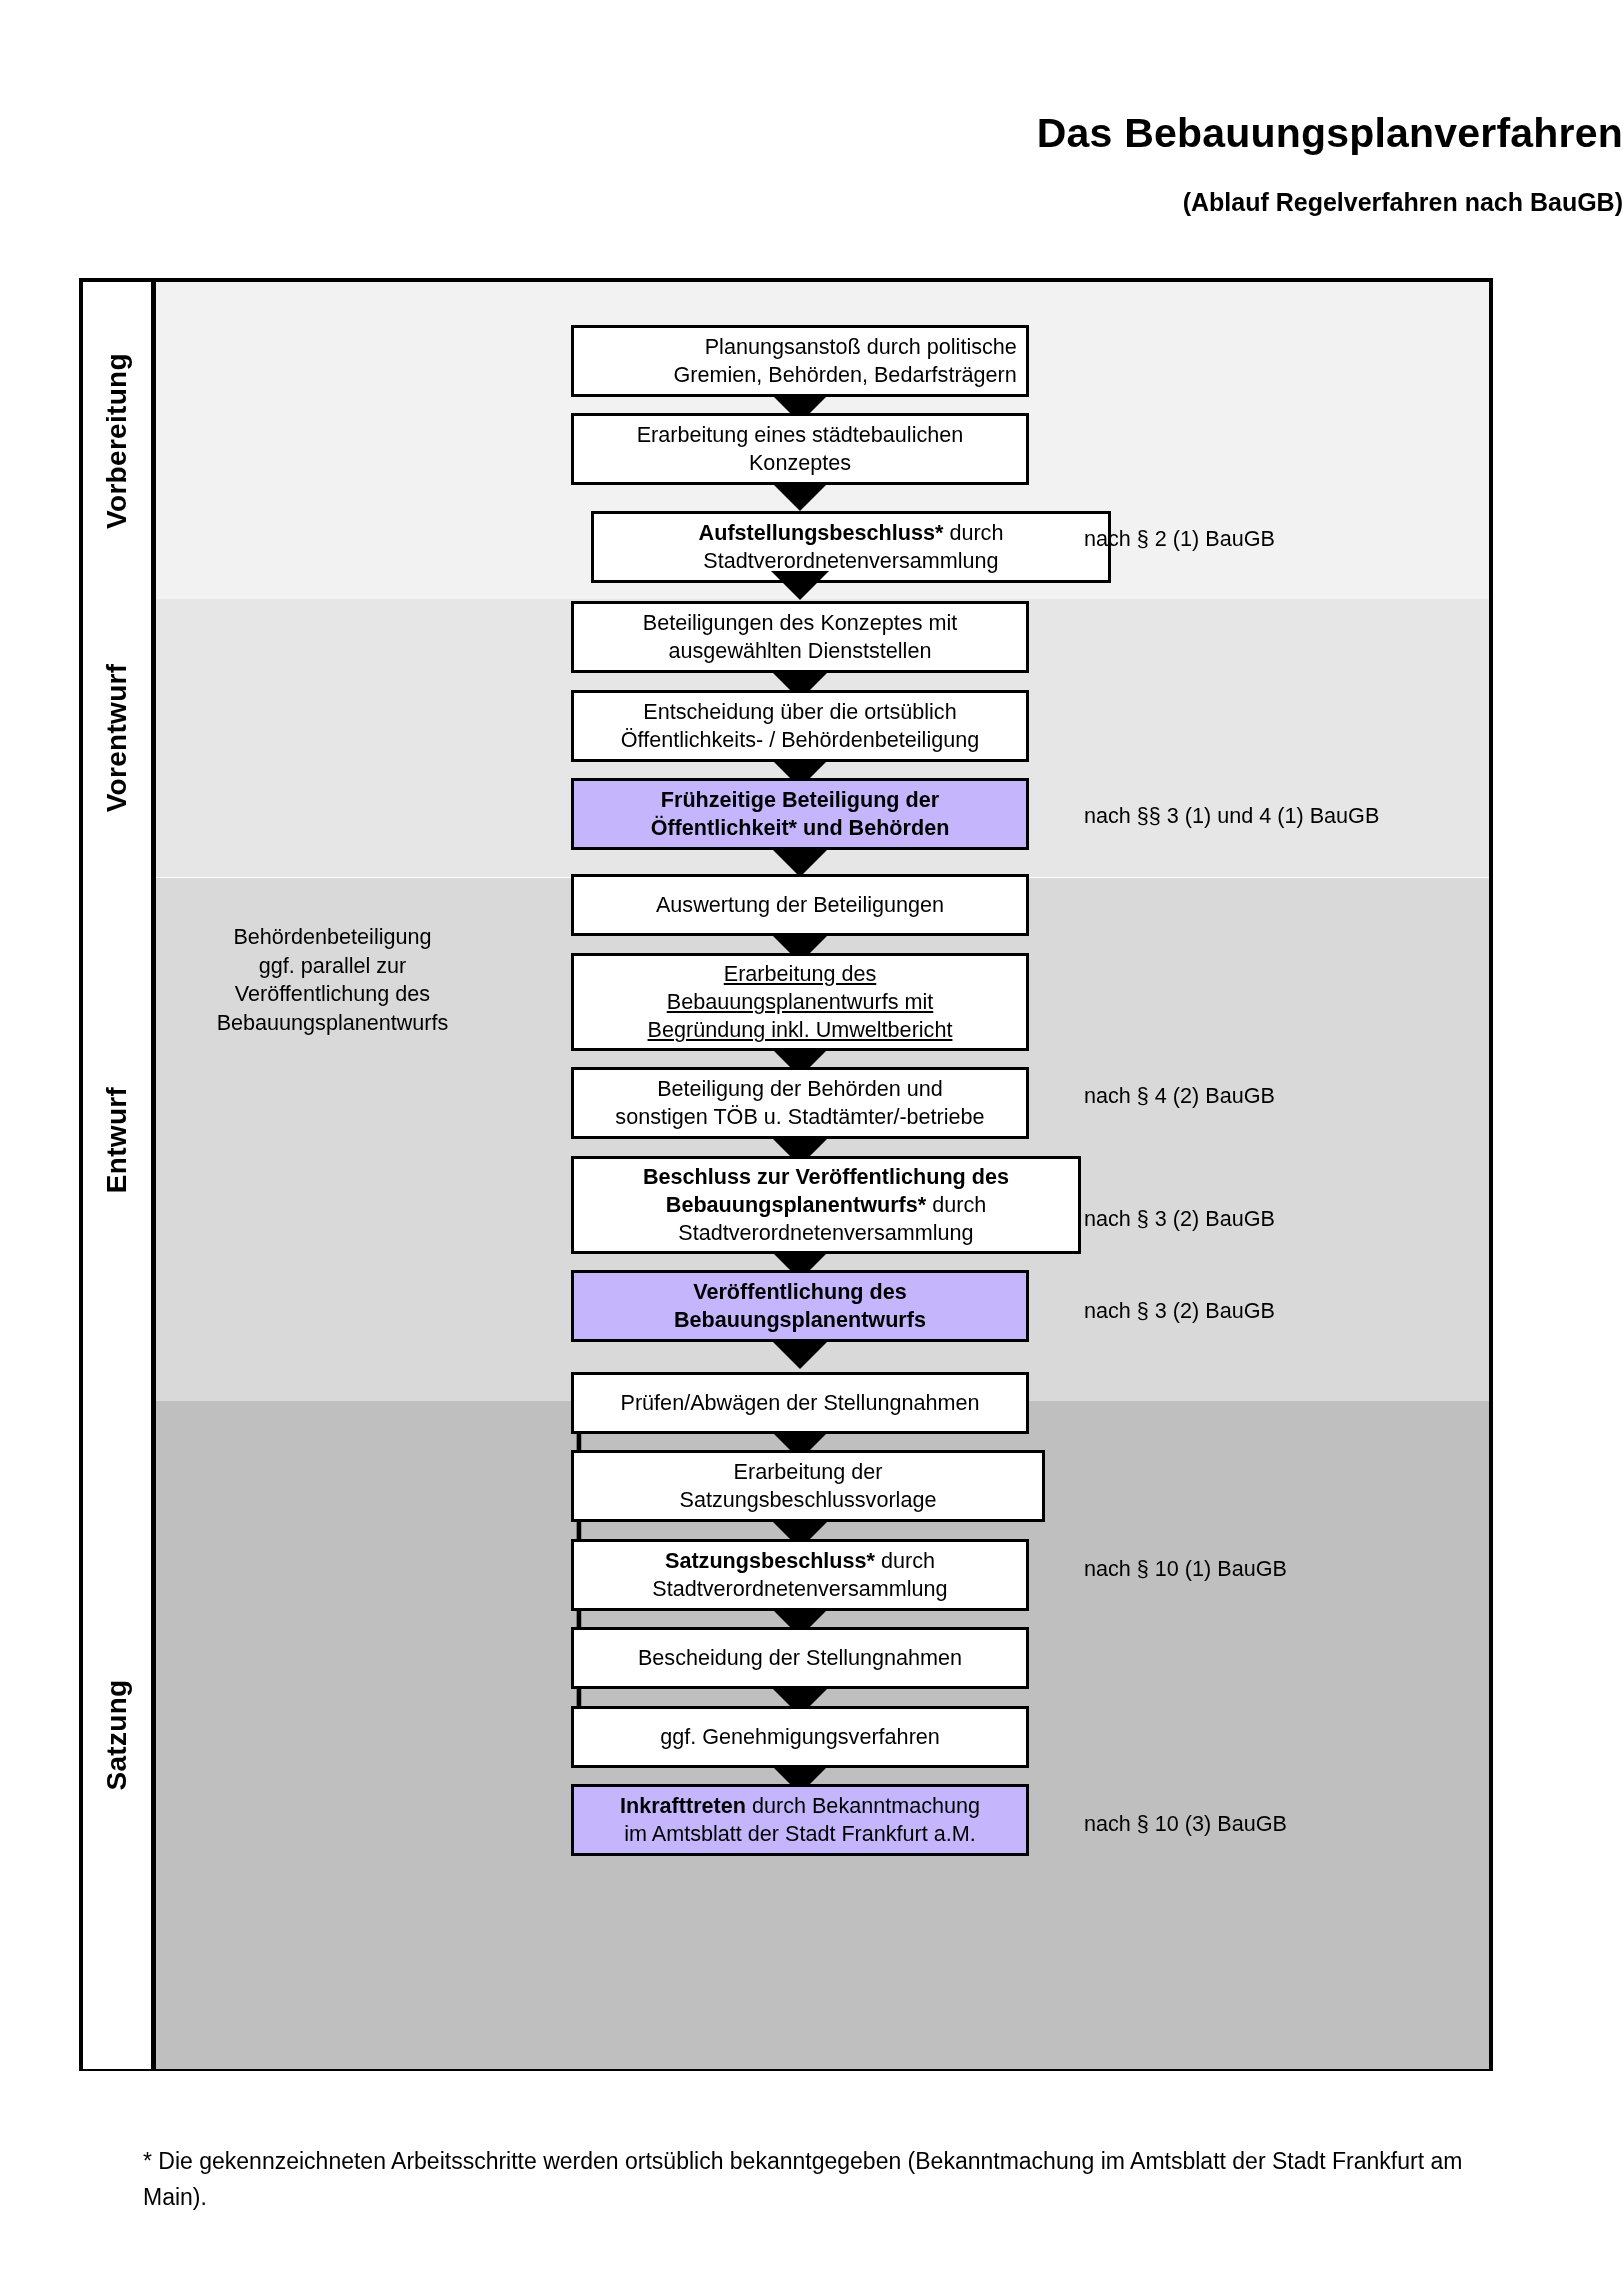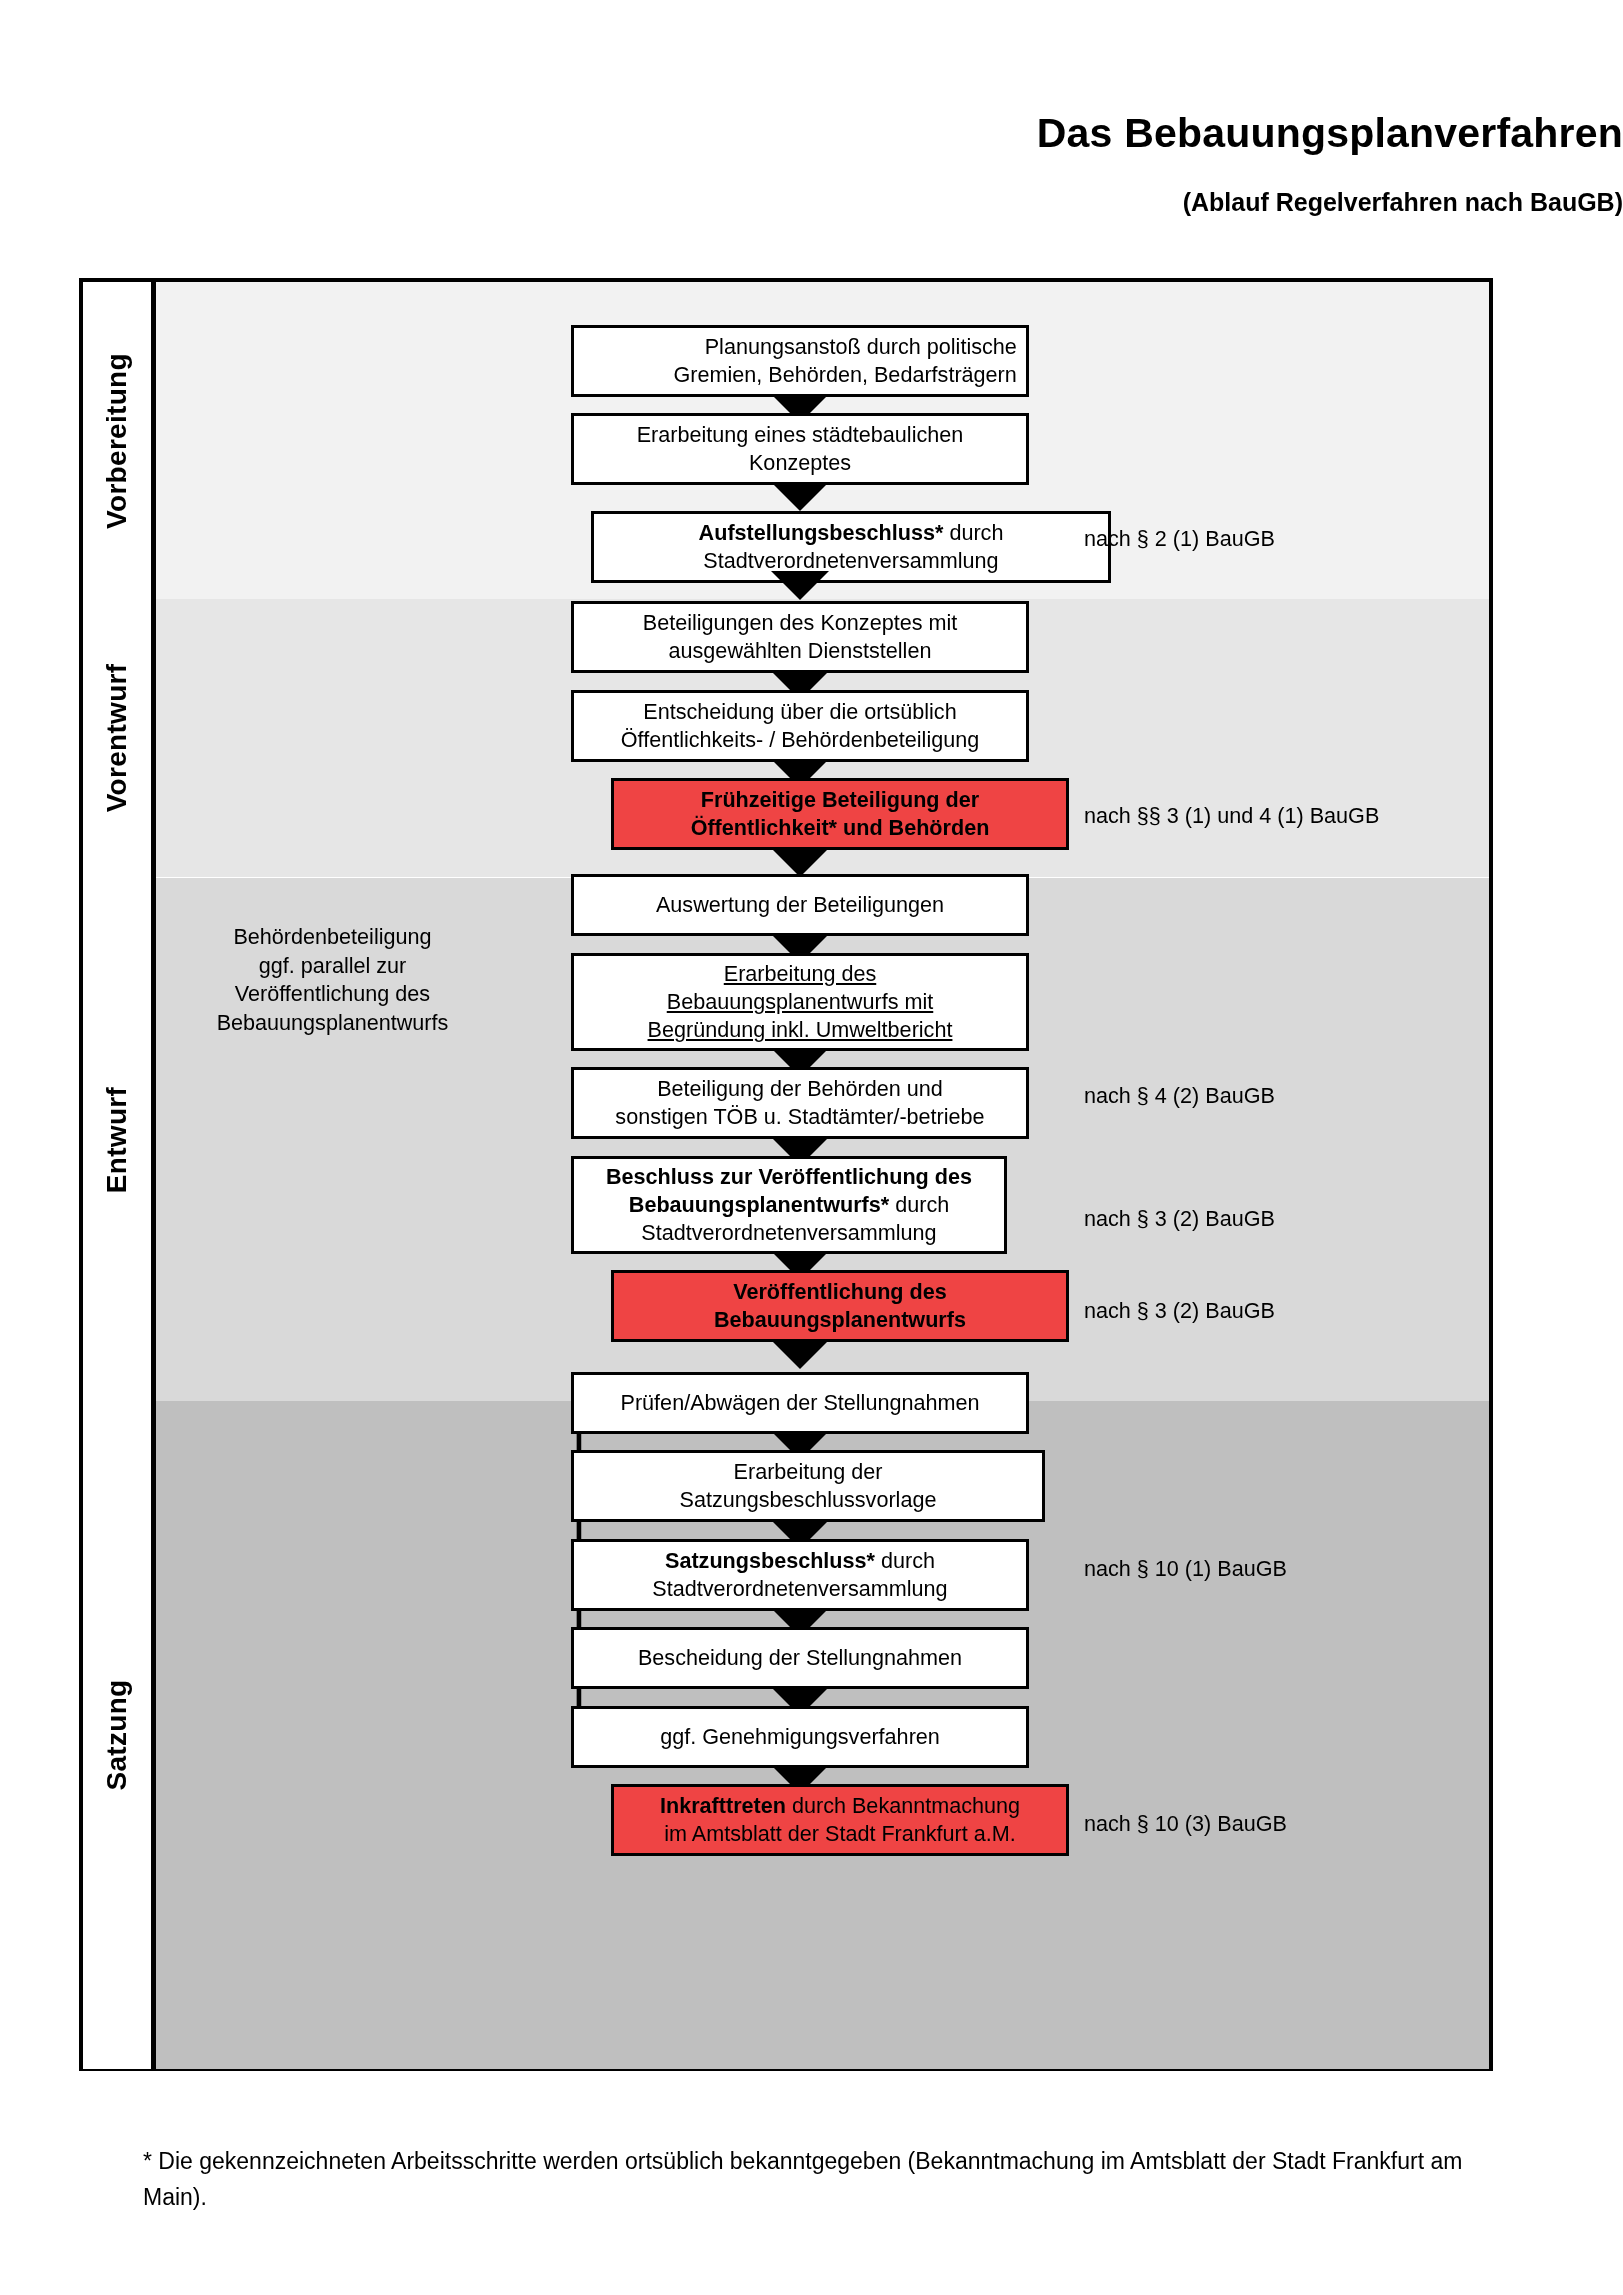--- a/index.html
+++ b/index.html
@@ -116,21 +116,21 @@
     border: 3.9px solid #000000;
     background: #ffffff;
     display: flex;
     align-items: center;
     justify-content: center;
     text-align: center;
     font-size: 21.6px;
     line-height: 1.30;
     padding: 3.9px 9.2px;
   }
-  .flow-box.blue { background: #ef4444; margin-left: 40px; }
+  .flow-box.blue { background: #c4b5fd; }
   .flow-box .txt { width: 100%; }
   .flow-box b { font-weight: bold; }
 
   
   .down-arrow {
     position: absolute;
     width: 0;
     height: 0;
     border-left: 29px solid transparent;
     border-right: 29px solid transparent;
@@ -294,21 +294,21 @@
   <div class="down-arrow" style="left:688px; top:766px;"></div>
 
   <div class="flow-box" style="left:488px; top:785px; width:458px; height:72px;">
     <div class="txt">
       <div>Beteiligung der Behörden und</div>
       <div>sonstigen TÖB u. Stadtämter/-betriebe</div>
     </div>
   </div>
   <div class="down-arrow" style="left:688px; top:855px;"></div>
 
-  <div class="flow-box" style="left:488px; top:874px; width:436px; height:98px;">
+  <div class="flow-box" style="left:488px; top:874px; width:510px; height:98px;">
     <div class="txt">
       <div><b>Beschluss zur Veröffentlichung des</b></div>
       <div><b>Bebauungsplanentwurfs*</b> durch</div>
       <div>Stadtverordnetenversammlung</div>
     </div>
   </div>
   <div class="down-arrow" style="left:688px; top:969px;"></div>
 
   <div class="flow-box blue" style="left:488px; top:988px; width:458px; height:72px; font-weight:bold;">
     <div class="txt">

